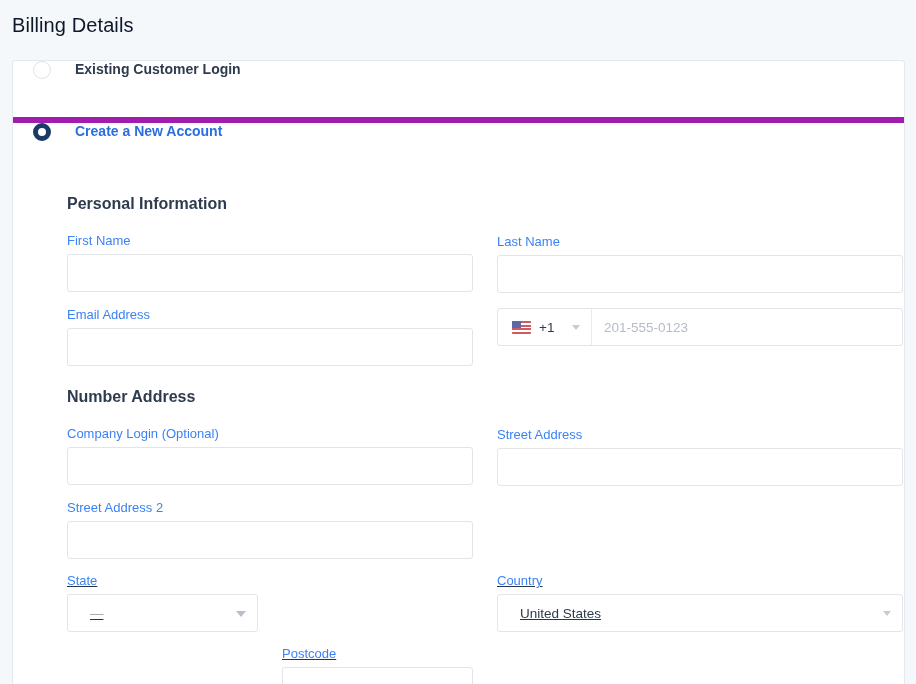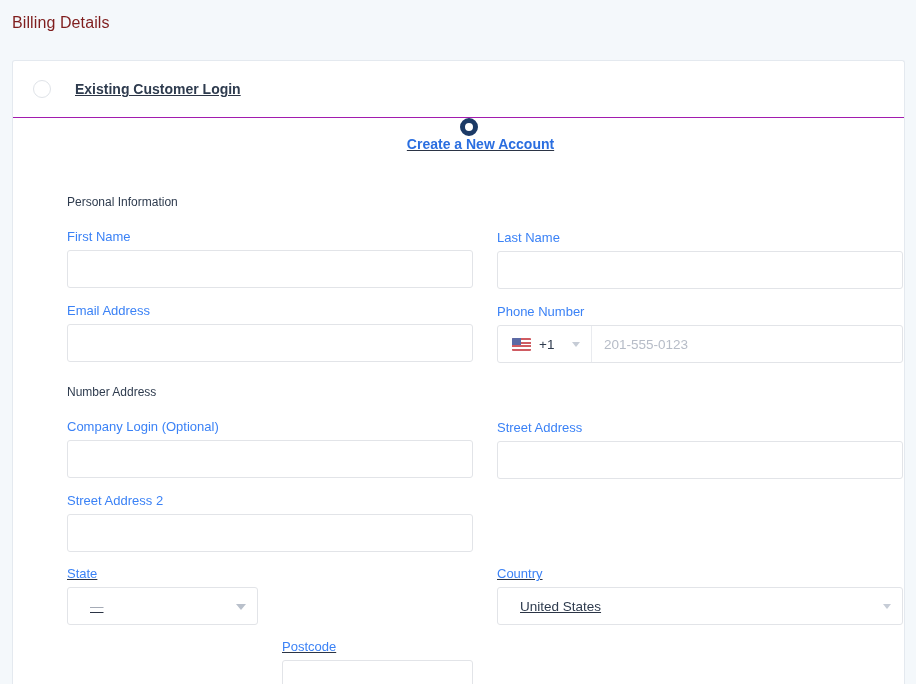--- a/index.html
+++ b/index.html
@@ -7,47 +7,46 @@
   body {
     width: 916px;
     height: 684px;
     background: #f4f8fb;
     font-family: "Liberation Sans", sans-serif;
     color: #2b3445;
     overflow: hidden;
   }
 
   .page-title {
-    font-size: 16px;
+    font-size: 20px;
     font-weight: 400;
-    color: #7f1d1d;
+    color: #0f172a;
     padding: 14px 4px 0 12px;
     letter-spacing: 0.1px;
   }
 
   .card {
     position: absolute;
     left: 12px;
     top: 60px;
     width: 893px;
     background: #ffffff;
     border: 1px solid #e4e9ef;
     border-bottom: none;
     border-radius: 3px 3px 0 0;
   }
 
   
   .option-row {
     display: flex;
-    align-items: center;
+    align-items: flex-start;
     height: 56px;
     padding-left: 20px;
-    text-decoration: underline;
-  }
-  .option-row.divided { border-top: 1px solid #a21caf; flex-direction: column; }
+  }
+  .option-row.divided { border-top: 6px solid #a21caf; }
 
   .radio {
     width: 18px;
     height: 18px;
     border-radius: 50%;
     flex: 0 0 auto;
     position: relative;
   }
   .radio.off {
     border: 1.5px solid #dfe3e8;
@@ -69,22 +68,22 @@
     margin-left: 24px;
     font-size: 14px;
   }
   .option-label.dark { color: #2e3b4e; font-weight: 700; }
   .option-label.link { color: #2a6ee0; font-weight: 700; }
 
   
   .form-body { padding: 0 20px 0 20px; }
 
   .section-title {
-    font-size: 12px;
-    font-weight: 400;
+    font-size: 16px;
+    font-weight: 700;
     color: #2e3b4e;
     margin: 22px 0 0 34px;
   }
 
   .grid {
     display: grid;
     grid-template-columns: 406px 24px 406px;
     margin-left: 34px;
     margin-top: 6px;
   }
@@ -247,21 +246,20 @@
         <label class="field-label">Last Name</label>
         <input class="input" type="text" placeholder="" style="">
       </div>
 
       <div class="field col-left">
         <label class="field-label">Email Address</label>
         <input class="input" type="text" placeholder="" style="">
       </div>
 
       <div class="field col-right">
-        <label class="field-label">Phone Number</label>
         <div class="phone-wrap">
           <div class="phone-country">
             <span class="flag"></span>
             <span class="dial">+1</span>
             <span class="caret small"></span>
           </div>
           <input class="phone-input" type="text" placeholder="201-555-0123" style="">
         </div>
       </div>
     </div>

